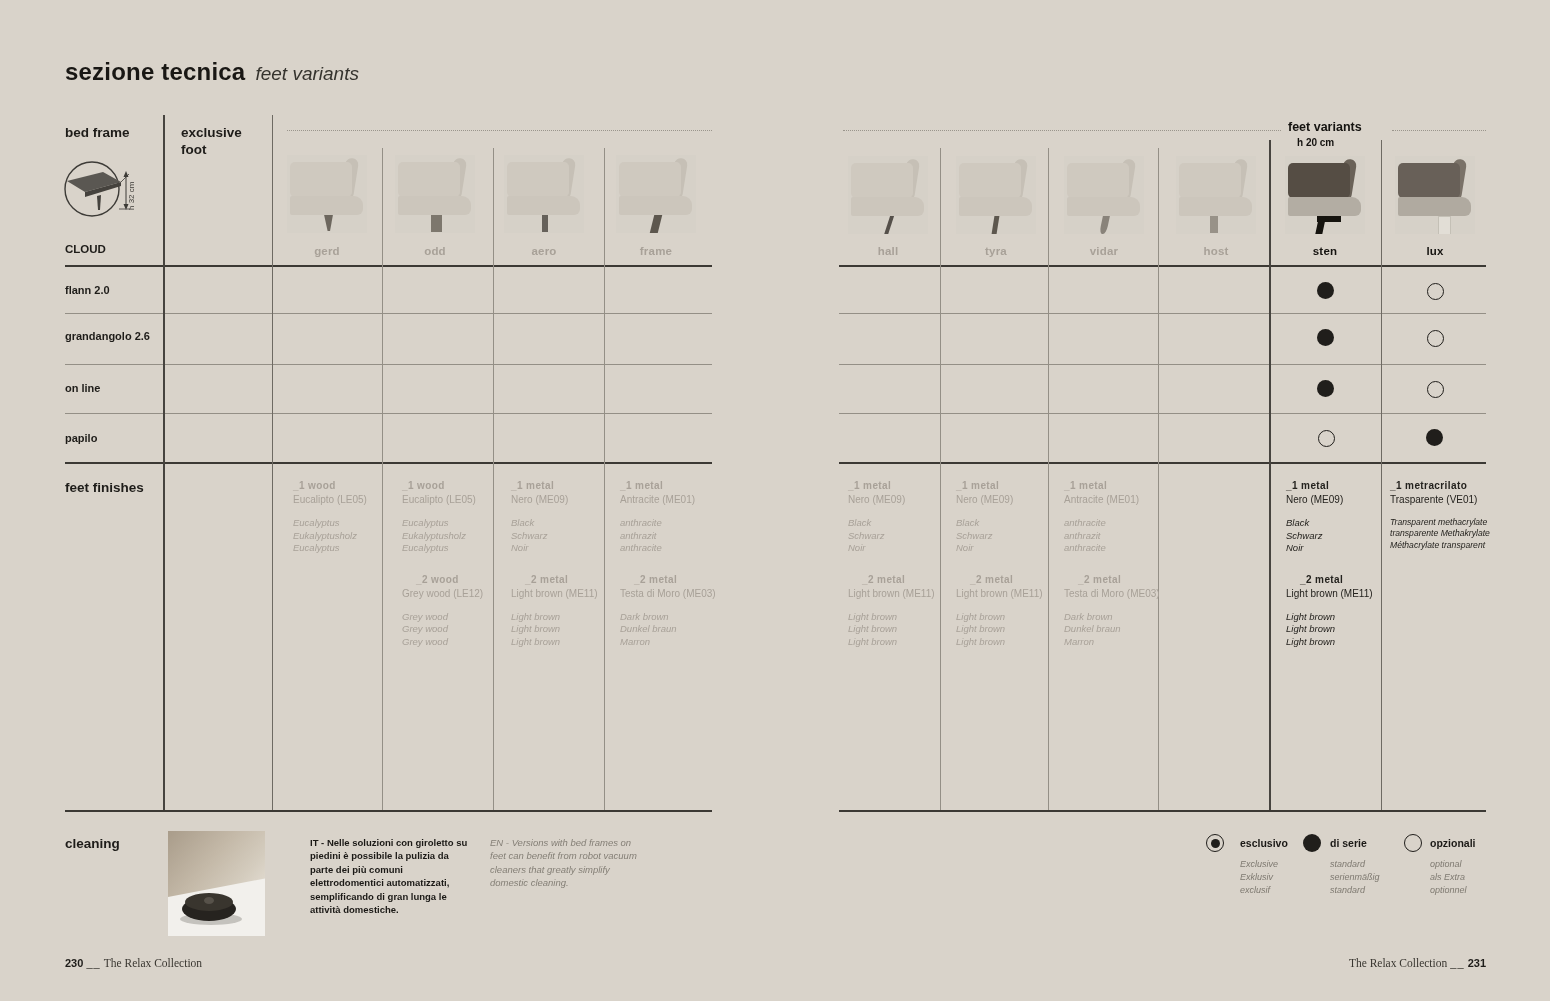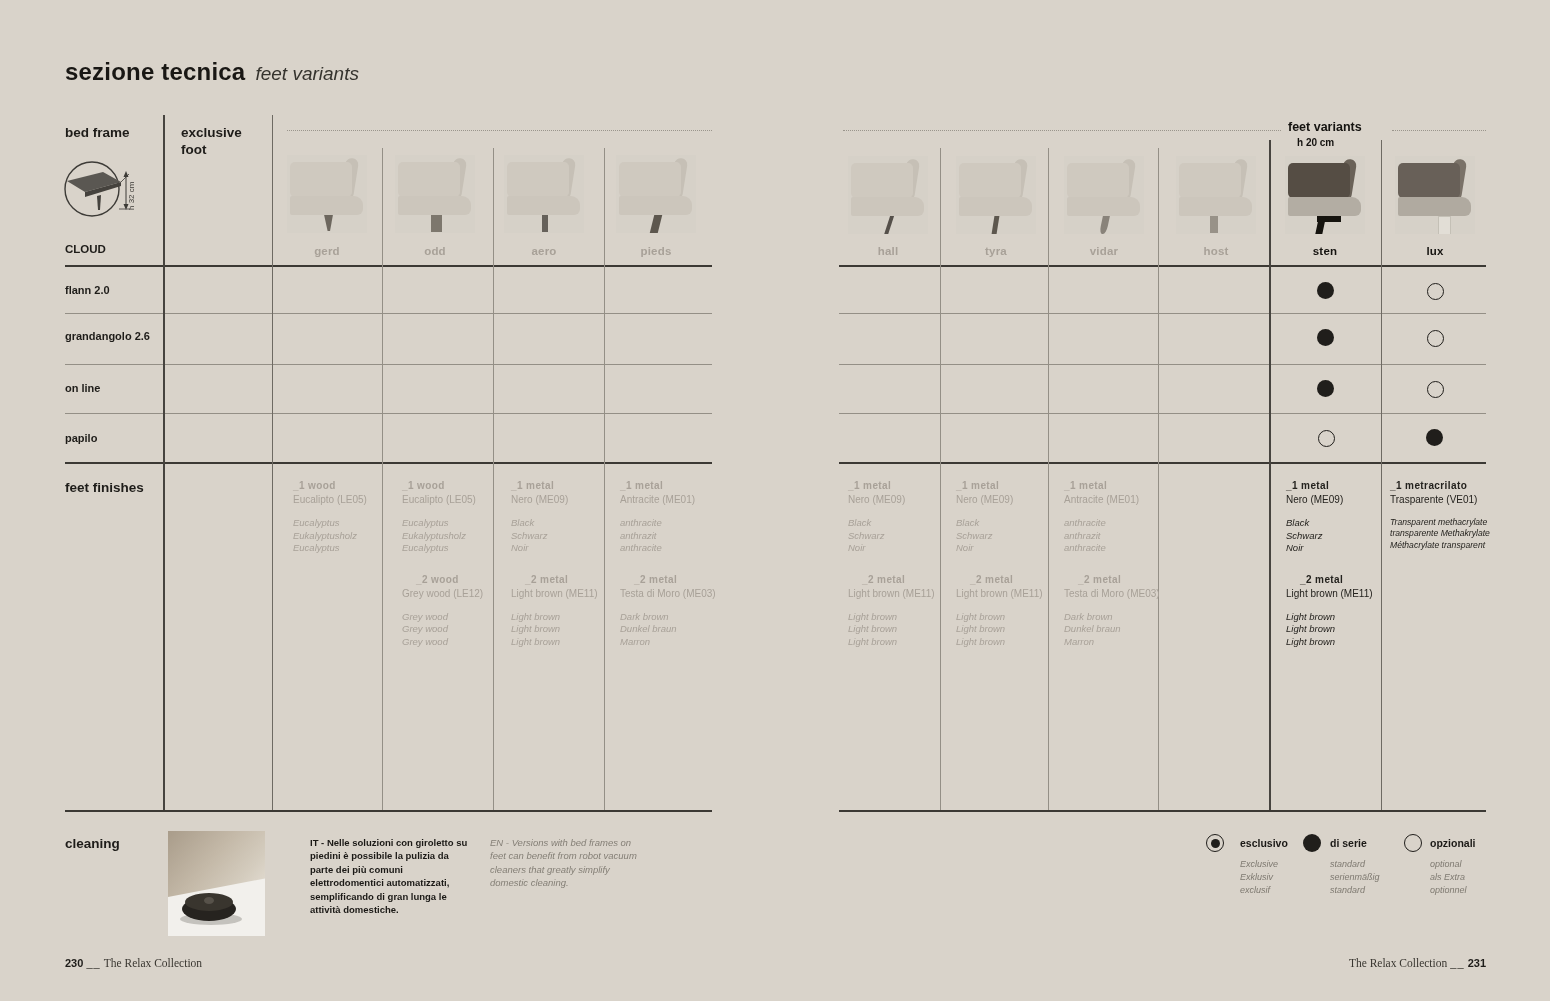--- a/index.html
+++ b/index.html
@@ -134,21 +134,21 @@
   <div class="sofa" style="left:616px;top:155px;">
       <div class="roll"></div>
       <div class="cushion"></div>
       <div class="frame"></div>
       <div class="leg leg-bjorg"></div>
     </div>
 
   <div class="col-name" style="left:287px;">gerd</div>
   <div class="col-name" style="left:395px;">odd</div>
   <div class="col-name" style="left:504px;">aero</div>
-  <div class="col-name" style="left:616px;">pieds</div>
+  <div class="col-name" style="left:616px;">frame</div>
 
   <div class="hline" style="left:65px;top:265px;width:647px;"></div>
   <div class="hline light" style="left:65px;top:313px;width:647px;"></div>
   <div class="hline light" style="left:65px;top:364px;width:647px;"></div>
   <div class="hline light" style="left:65px;top:413px;width:647px;"></div>
   <div class="hline" style="left:65px;top:462px;width:647px;"></div>
   <div class="hline" style="left:65px;top:810px;width:647px;"></div>
   <div class="vline dark" style="left:163px;top:115px;height:695px;"></div>
   <div class="vline mid" style="left:272px;top:115px;height:695px;"></div>
   <div class="vline" style="left:382px;top:148px;height:662px;"></div>

